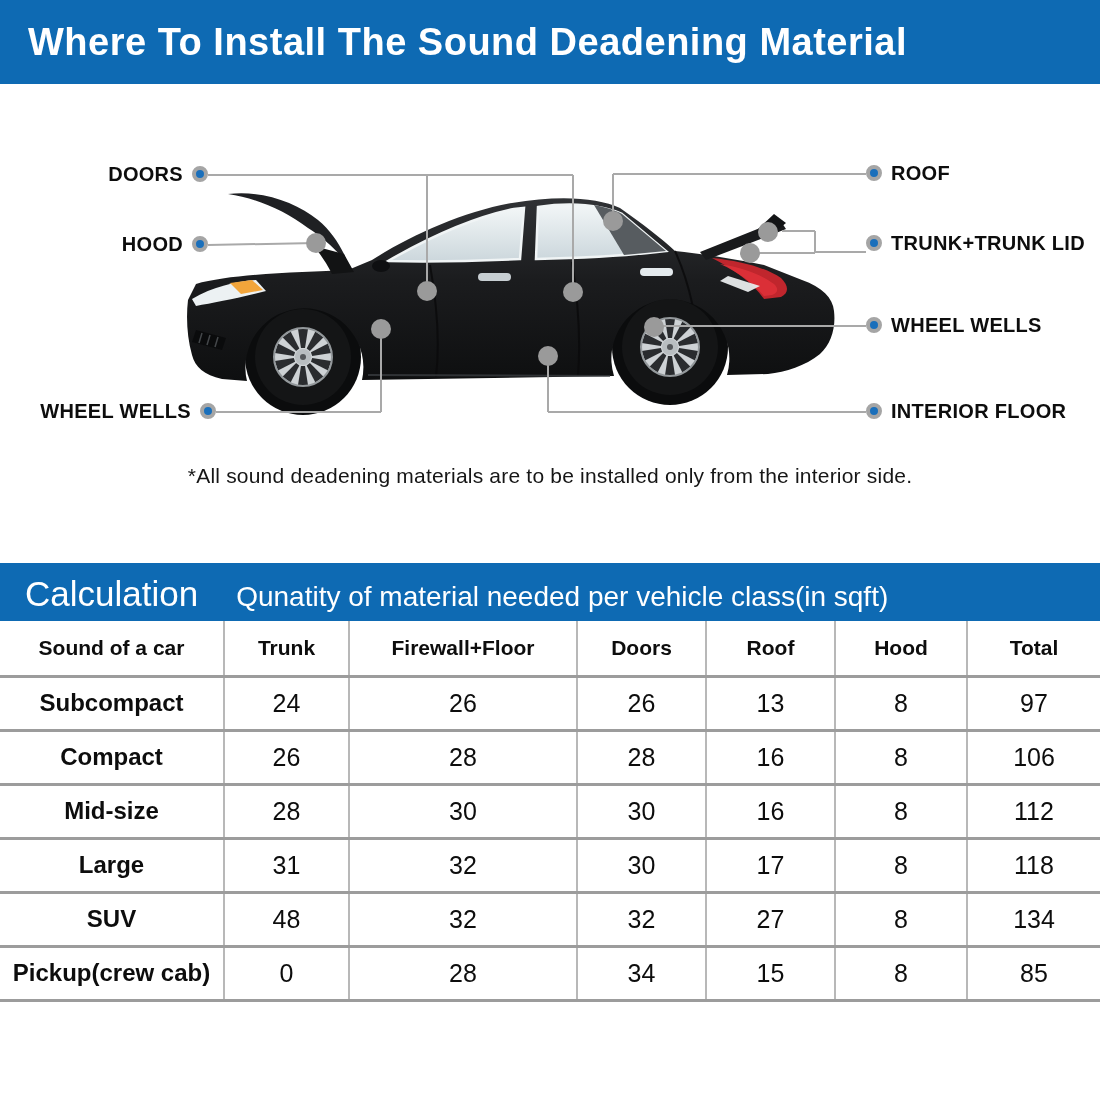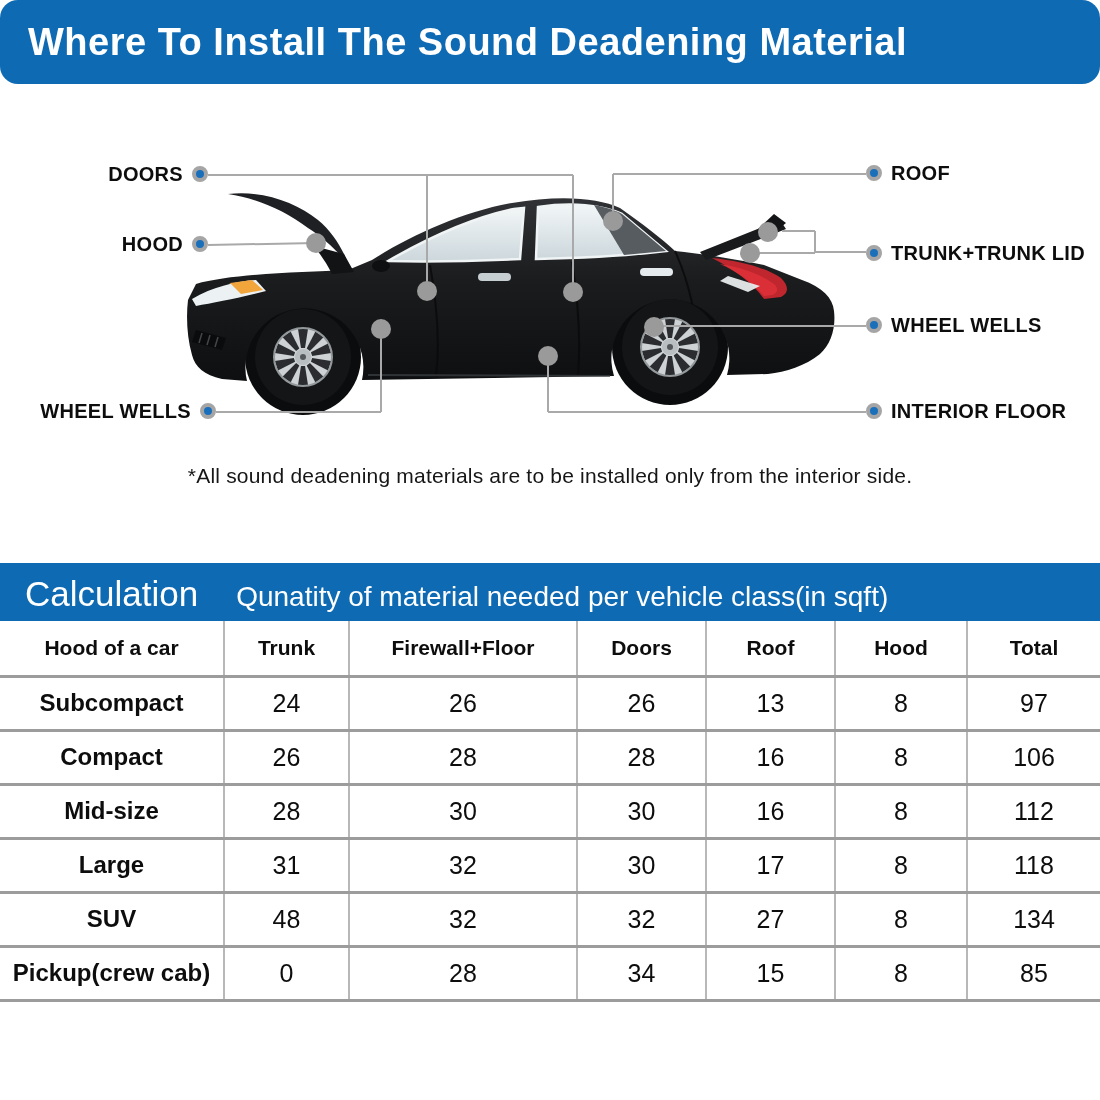--- a/index.html
+++ b/index.html
@@ -7,21 +7,21 @@
     --dot-blue:#1a6fbb;
     --leader:#a9a9a9;
   }
   *{box-sizing:border-box;margin:0;padding:0}
   body{
     width:1100px;height:1100px;margin:0;background:#ffffff;overflow:hidden;
     font-family:"Liberation Sans",sans-serif;color:#111;
   }
   
   .title-bar{
-    height:84px;background:var(--accent);display:flex;align-items:center;padding-left:28px;border-radius:18px;
+    height:84px;background:var(--accent);display:flex;align-items:center;padding-left:28px;
   }
   .title-bar h1{color:#fff;font-size:38px;font-weight:bold;letter-spacing:.5px}
   
   .diagram{position:relative;height:479px}
   .diagram svg{position:absolute;left:0;top:0}
   .callout{
     position:absolute;display:flex;align-items:center;gap:9px;height:24px;
     font-size:20px;font-weight:bold;letter-spacing:.3px;color:#0d0d0d;white-space:nowrap;
   }
   .dot{
@@ -182,21 +182,21 @@
     </div>
     <div class="callout" style="top:315px;right:884px">
       <span>WHEEL WELLS</span>
       <span class="dot"></span>
     </div>
 
     <div class="callout" style="top:77px;left:866px">
       <span class="dot"></span>
       <span>ROOF</span>
     </div>
-    <div class="callout" style="top:157px;left:866px">
+    <div class="callout" style="top:147px;left:866px">
       <span class="dot"></span>
       <span>TRUNK+TRUNK LID</span>
     </div>
     <div class="callout" style="top:229px;left:866px">
       <span class="dot"></span>
       <span>WHEEL WELLS</span>
     </div>
     <div class="callout" style="top:315px;left:866px">
       <span class="dot"></span>
       <span>INTERIOR FLOOR</span>
@@ -215,21 +215,21 @@
       <col style="width:224px">
         <col style="width:125px">
         <col style="width:228px">
       <col style="width:129px">
         <col style="width:129px">
         <col style="width:132px">
         <col style="width:133px">
     </colgroup>
     <thead>
       <tr id="table-head-row">
-          <th>Hood of a car</th>
+          <th>Sound of a car</th>
           <th>Trunk</th>
           <th>Firewall+Floor</th>
           <th>Doors</th>
           <th>Roof</th>
           <th>Hood</th>
           <th>Total</th>
         </tr>
     </thead>
     <tbody id="table-body">
         <tr>

